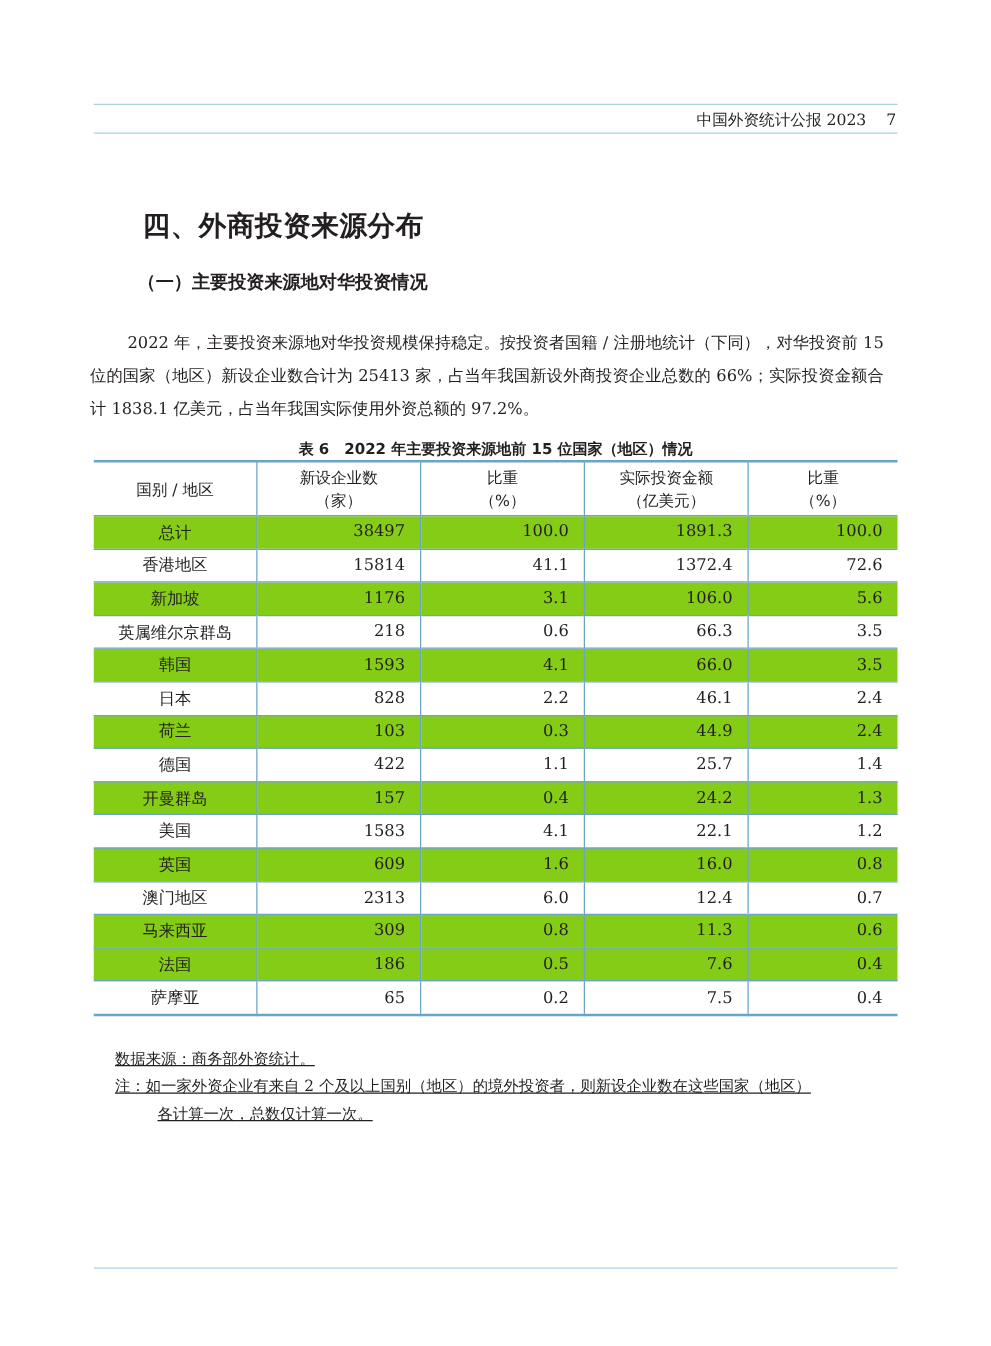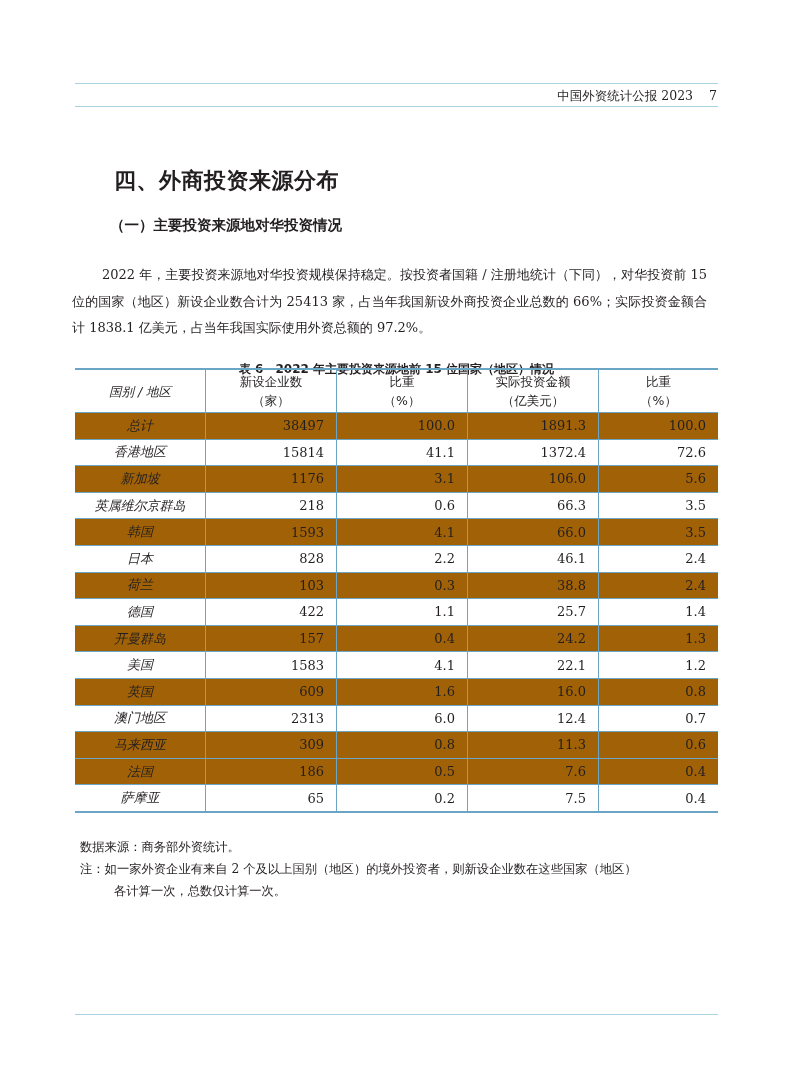--- a/index.html
+++ b/index.html
@@ -4,34 +4,34 @@
   <style>
     html, body { margin:0; padding:0; background:#ffffff; }
     body { width:793px; height:1077px; position:relative; font-family:"DejaVu Serif","Liberation Serif",serif; color:#231f20; overflow:hidden; }
     .hline { position:absolute; left:75px; width:643px; height:1px; background:#a9d3df; }
     .header-text { position:absolute; right:76px; top:88px; font-size:12.5px; color:#231f20;text-align:center; }
     .header-text .pg { margin-left:16px; }
     .h1 { position:absolute; left:114px; top:166px; font-size:22px; font-weight:bold; font-family:"DejaVu Serif",serif; letter-spacing:0.5px; }
     .h2 { position:absolute; left:110px; top:216px; font-size:14.5px; font-weight:bold; font-family:"DejaVu Sans",sans-serif; }
     .para { position:absolute; left:72px; top:262px; width:635px; font-size:13px; line-height:26.5px; text-align:justify; }
     .para p { margin:0; text-indent:30px; }
-    .caption { position:absolute; left:0; width:793px; top:361px; text-align:center; font-size:12px; font-family:"DejaVu Sans",sans-serif; font-weight:bold; }
+    .caption { position:absolute; left:0; width:793px; top:351px; text-align:center; font-size:12px; font-family:"DejaVu Sans",sans-serif; font-weight:bold; }
     table { position:absolute; left:75px; top:368px; width:643px; border-collapse:collapse; font-size:13px; }
     th, td { border-left:1px solid #6aa5c6; border-right:1px solid #6aa5c6; height:25.6px; padding:0; }
-    th:first-child, td:first-child { border-left:none;font-style:italic; }
+    th:first-child, td:first-child { border-left:none; }
     th:last-child, td:last-child { border-right:none; }
     thead tr { border-top:2px solid #6aa5c6; }
     thead th { height:42px; font-family:"DejaVu Sans",sans-serif; font-weight:normal; font-size:12.5px; line-height:19px; text-align:center; }
     tbody tr { border-top:1px solid #6aa5c6; }
     tbody tr:last-child { border-bottom:2px solid #6aa5c6; }
-    tbody tr.shade { background:#a16207; }
+    tbody tr.shade { background:#84cc16; }
     td.name { text-align:center; width:130px; }
     td.num { text-align:right; padding-right:12px; }
     .col2 { width:130px; } .col3 { width:130px; } .col4 { width:130px; }
-    .notes { position:absolute; left:80px; top:836px; width:640px; font-size:12.3px; line-height:22px; }
+    .notes { position:absolute; left:92px; top:836px; width:640px; font-size:12.3px; line-height:22px;text-decoration:underline; }
     .notes div { margin:0; }
     .notes .indent { padding-left:34px; }
   </style>
 </head>
 <body>
 
 <div class="hline" style="top:83px;"></div>
 <div class="header-text">
   <span>中国外资统计公报 2023</span><span class="pg">7</span>
 </div>
@@ -108,21 +108,21 @@
         <td class="name">日本</td>
         <td class="num">828</td>
         <td class="num">2.2</td>
         <td class="num">46.1</td>
         <td class="num">2.4</td>
       </tr>
       <tr class="shade">
         <td class="name">荷兰</td>
         <td class="num">103</td>
         <td class="num">0.3</td>
-        <td class="num">38.8</td>
+        <td class="num">44.9</td>
         <td class="num">2.4</td>
       </tr>
       <tr>
         <td class="name">德国</td>
         <td class="num">422</td>
         <td class="num">1.1</td>
         <td class="num">25.7</td>
         <td class="num">1.4</td>
       </tr>
       <tr class="shade">

